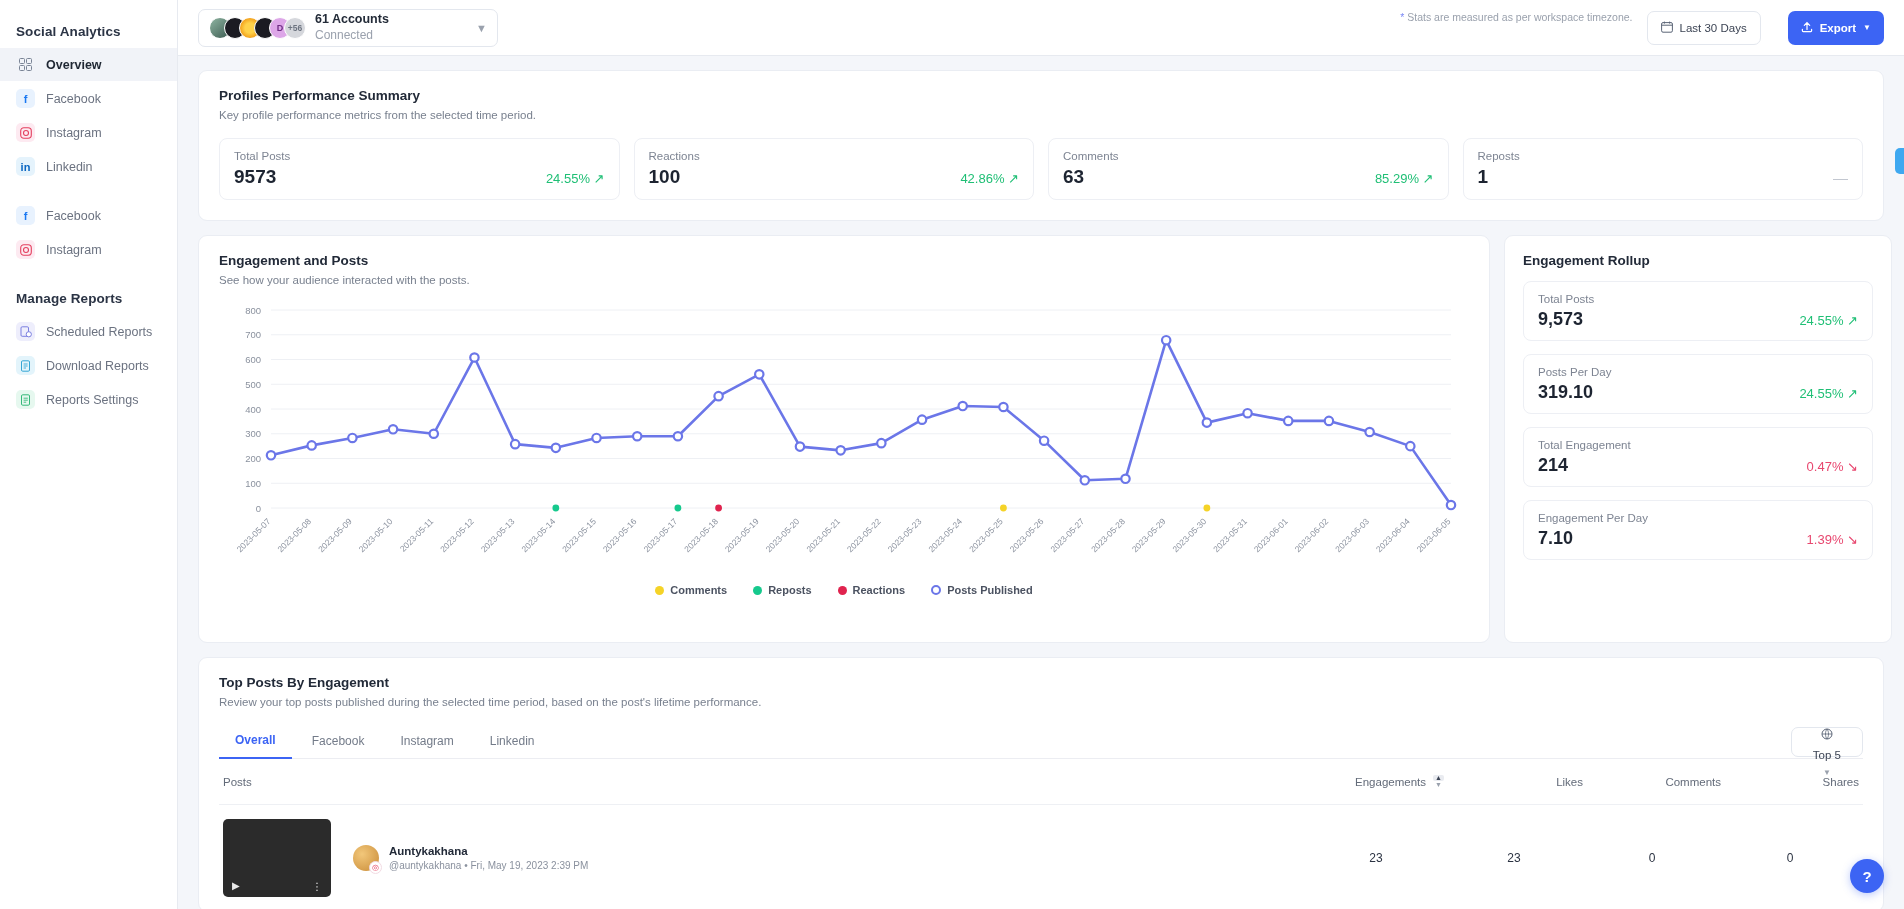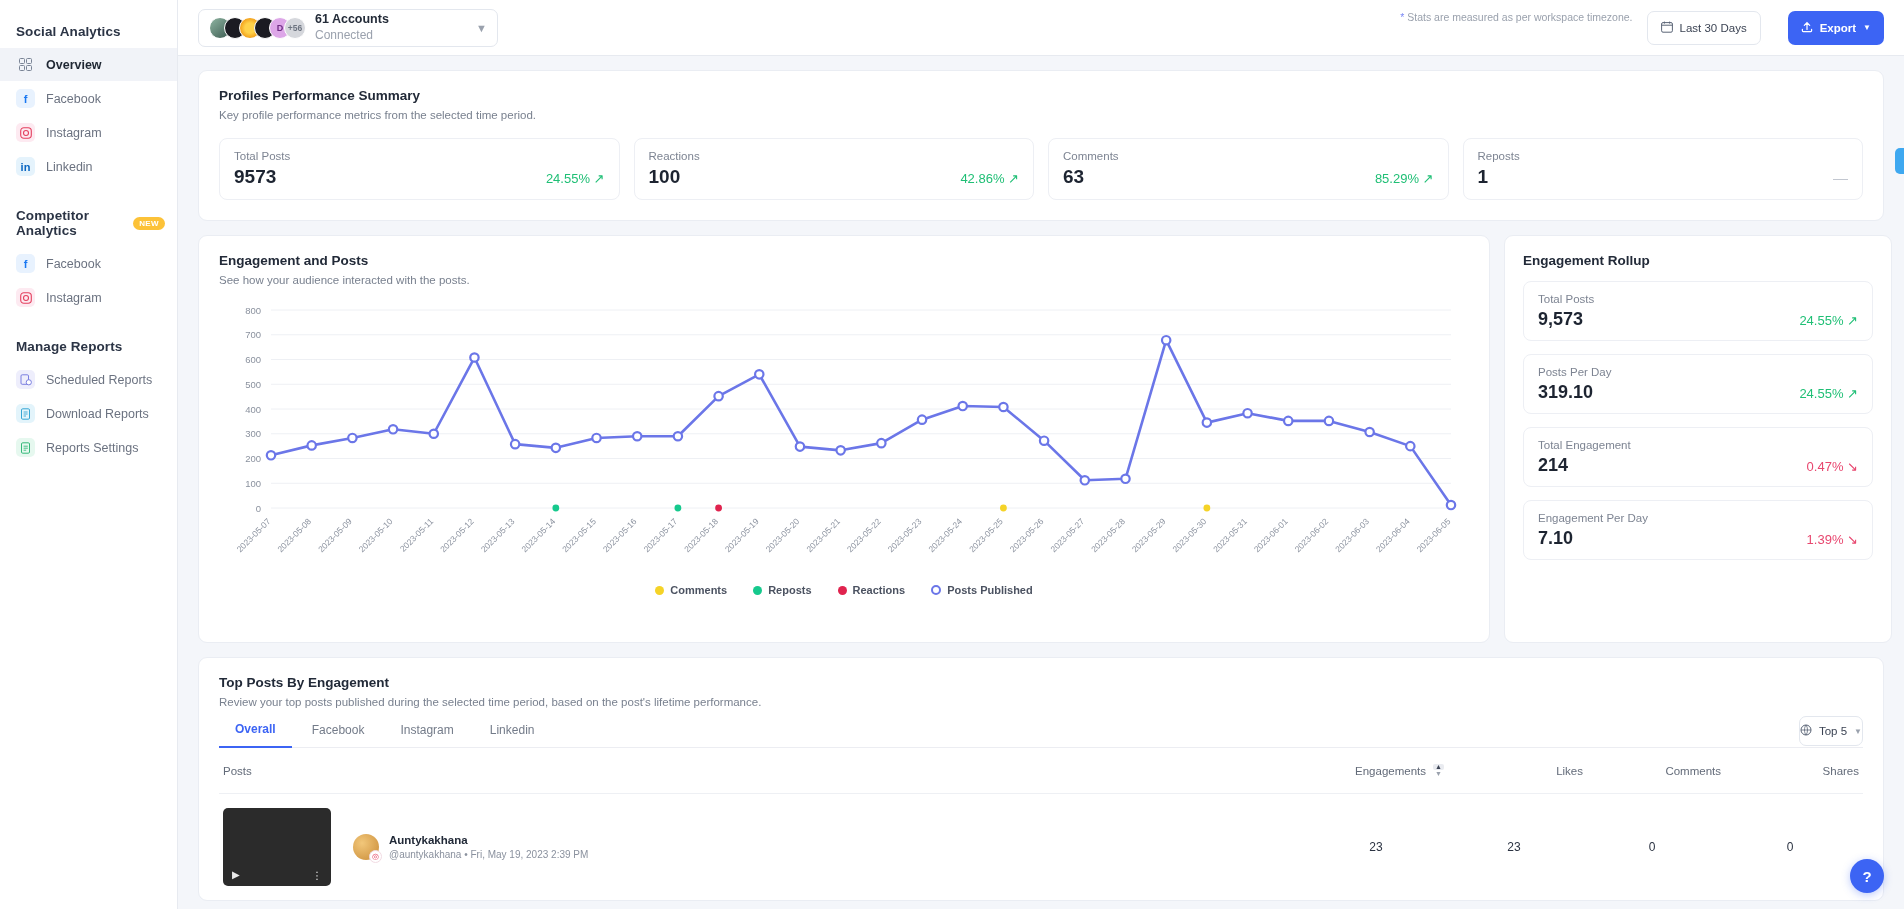--- a/index.html
+++ b/index.html
@@ -128,29 +128,29 @@
   .rollup-card { width: 388px; flex: 0 0 388px; padding: 17px 18px; height: 408px; }
   .roll-item {
     border: 1px solid #edeff4; border-radius: 8px; padding: 11px 14px 12px 14px; margin-top: 13px;
   }
   .roll-label { font-size: 11.5px; color: #7d8492; }
   .roll-bottom { display: flex; align-items: flex-end; justify-content: space-between; margin-top: 5px; }
   .roll-value { font-size: 18px; font-weight: 700; color: #1d2431; line-height: 1; }
 
   
   .posts-card { margin-top: 14px; padding: 17px 20px 0 20px; }
-  .tabs { display: flex; align-items: center; gap: 4px; margin-top: 6px; position: relative; }
+  .tabs { display: flex; align-items: center; gap: 4px; margin-top: 17px; position: relative; }
   .tab {
     padding: 8px 16px 10px 16px; font-size: 12px; color: #737b89; cursor: pointer;
   }
   .tab.active { color: #3c64f4; font-weight: 600; border-bottom: 2px solid #3c64f4; }
   .tabs-right { margin-left: auto; }
   .top5 {
-    height: 30px; border: 1px solid #e3e7ee; border-radius: 7px; padding: 0 0;
-    display: flex; align-items: center; gap: 7px; font-size: 11.5px; color: #3c4454; cursor: pointer;
+    height: 30px; border: 1px solid #e3e7ee; border-radius: 7px; padding: 0 21px;
+    display: flex; align-items: center; gap: 7px; font-size: 11.5px; color: #3c4454; cursor: pointer; flex-direction: column;
   }
   .tab-rule { border-bottom: 1px solid #ecedf2; margin-top: -1px; }
   .thead {
     display: flex; align-items: center; padding: 14px 4px; font-size: 11.5px; color: #636b79;
     border-bottom: 1px solid #eef0f4;
   }
   .th-posts { flex: 1; }
   .th-n { width: 138px; text-align: center; display: flex; align-items: center; justify-content: flex-end; gap: 6px; }
   .sorter {
     width: 13px; height: 17px; display: flex; flex-direction: column; align-items: center;
@@ -233,24 +233,20 @@
       <span>Instagram</span>
     </div>
 
     <div class="side-item">
       <span class="sico li">in</span>
       <span>Linkedin</span>
     </div>
 
     <div class="side-spacer"></div>
 
-    <div class="side-group-title with-badge">
-      <span>Competitor Analytics</span>
-      <span class="badge-new">NEW</span>
-    </div>
 
     <div class="side-item">
       <span class="sico fb">f</span>
       <span>Facebook</span>
     </div>
 
     <div class="side-item">
       <span class="sico ig">
         <svg width="12" height="12" viewBox="0 0 12 12">
             <rect x="0.7" y="0.7" width="10.6" height="10.6" rx="3.2" fill="none" stroke="#e4405f" stroke-width="1.1"></rect>

